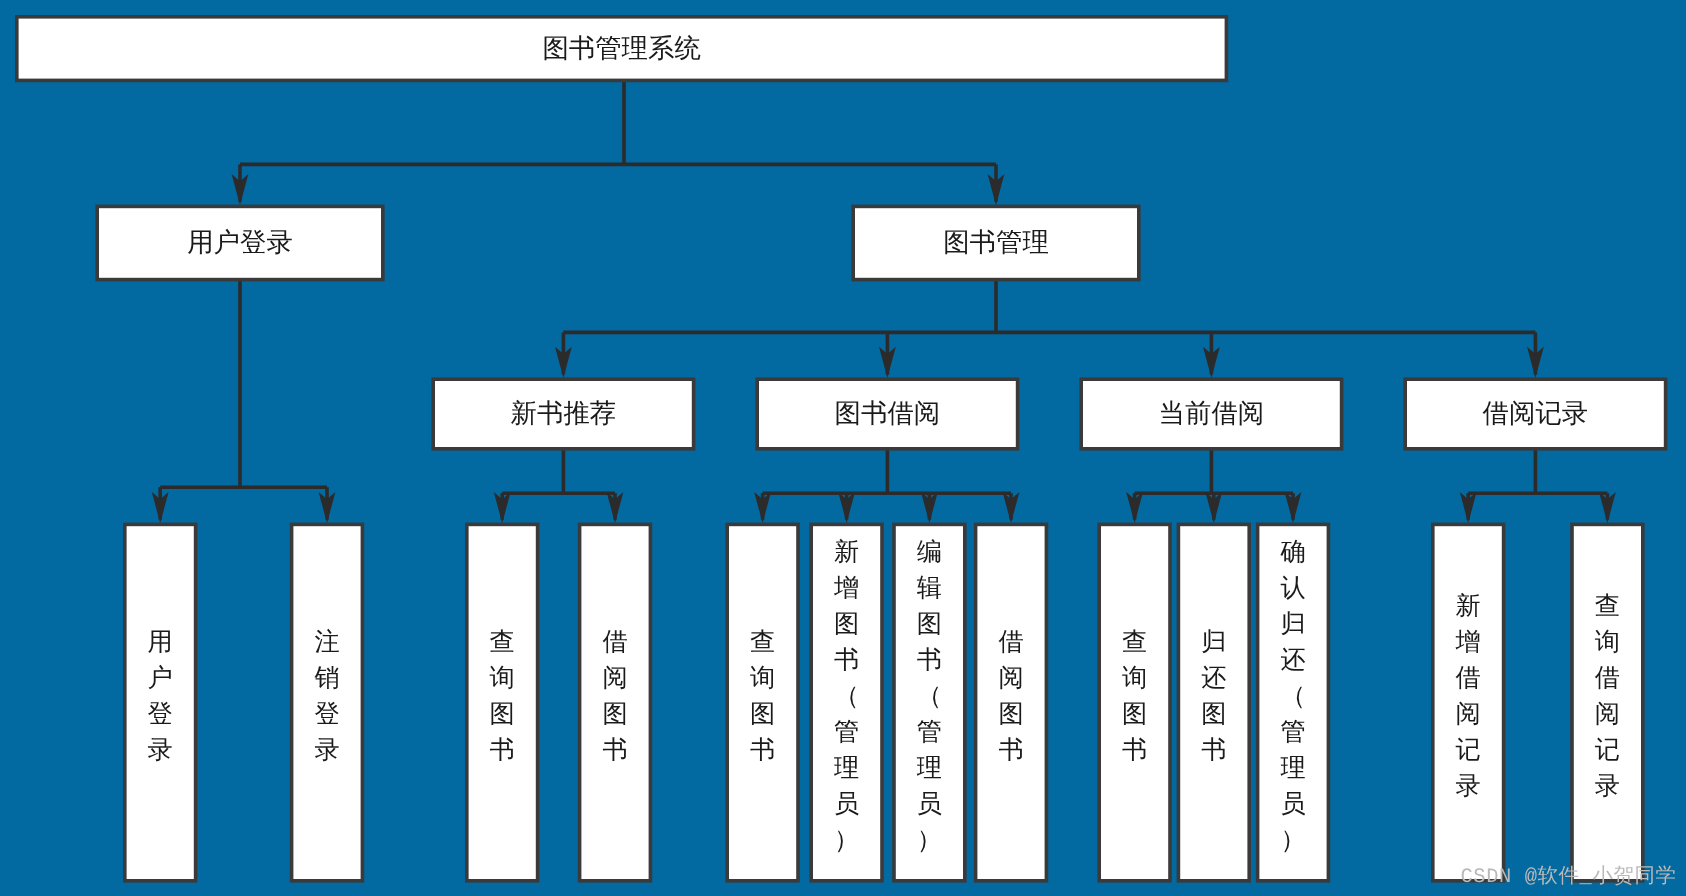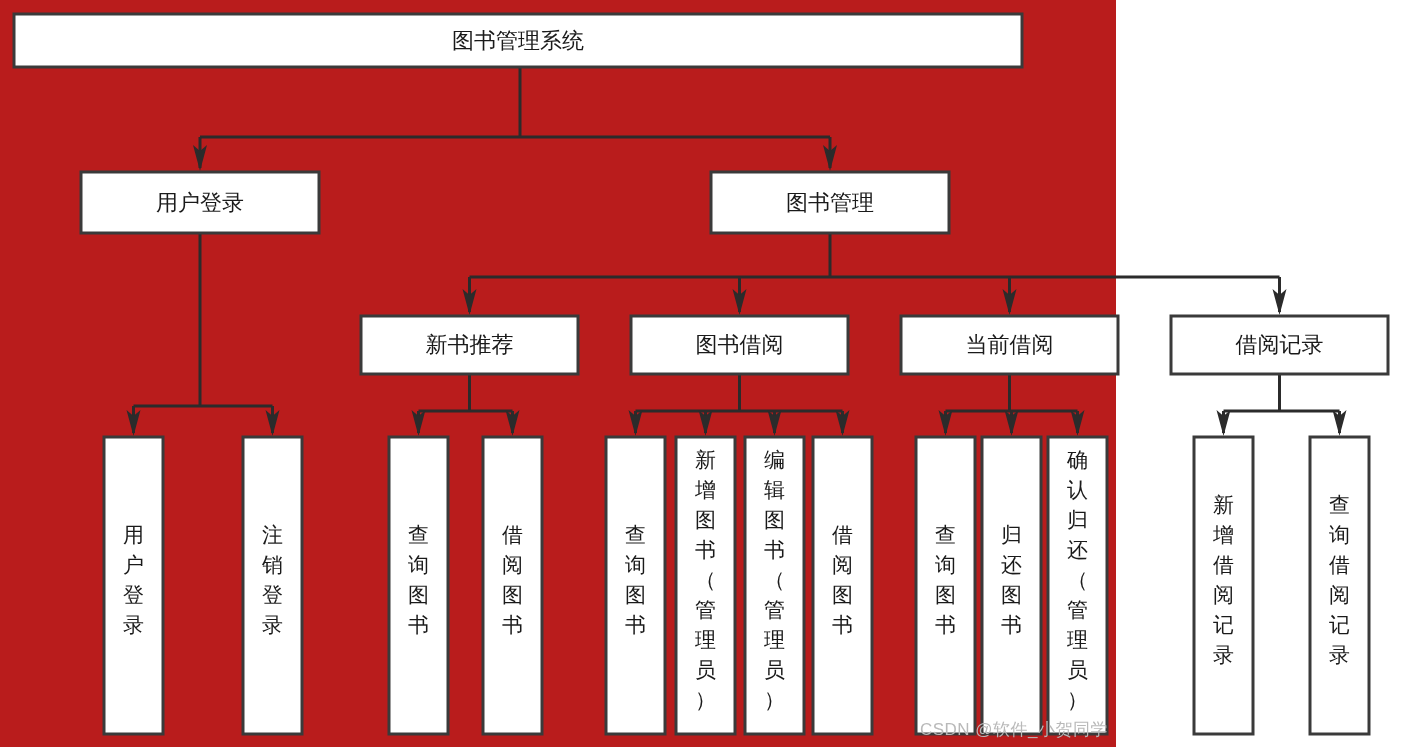--- a/index.html
+++ b/index.html
@@ -1,40 +1,40 @@
 <!DOCTYPE html>
 <html><head>
 <meta charset="utf-8">
 <style>
   html,body{margin:0;padding:0;background:#ffffff;}
   body{
     font-family:"DejaVu Sans","Liberation Sans",sans-serif;
     width:1405px;height:747px;overflow:hidden;
   }
-  #diagram-root{position:relative;width:1116px;height:747px;background:#b91c1c;text-align:right;}
+  #diagram-root{position:relative;width:1405px;height:747px;background:#0369a1;text-align:right;}
   svg#tree{position:absolute;left:0;top:0;width:1405px;height:747px;}
   .node-box{fill:#ffffff;stroke:#3a3a3a;stroke-width:3;}
   .node-label{
     fill:#1a1a1a;
     font-family:"DejaVu Sans","Liberation Sans",sans-serif;
     font-size:22px;
     text-anchor:middle;
     dominant-baseline:middle;
   }
   .node-label-v{
     fill:#1a1a1a;
     font-family:"DejaVu Sans","Liberation Sans",sans-serif;
     font-size:21px;
     text-anchor:middle;
   }
   .edge{stroke:#2b2b2b;stroke-width:3;fill:none;}
   .watermark{
     position:absolute;
     right:8px;bottom:6px;
-    font-family:Liberation Sans, sans-serif;
+    font-family:Liberation Mono, monospace;
     font-size:17px;
     color:#b9b9b9;
     letter-spacing:.5px;
     white-space:nowrap;
     pointer-events:none;
   }
 </style>
 </head>
 <body>
 

